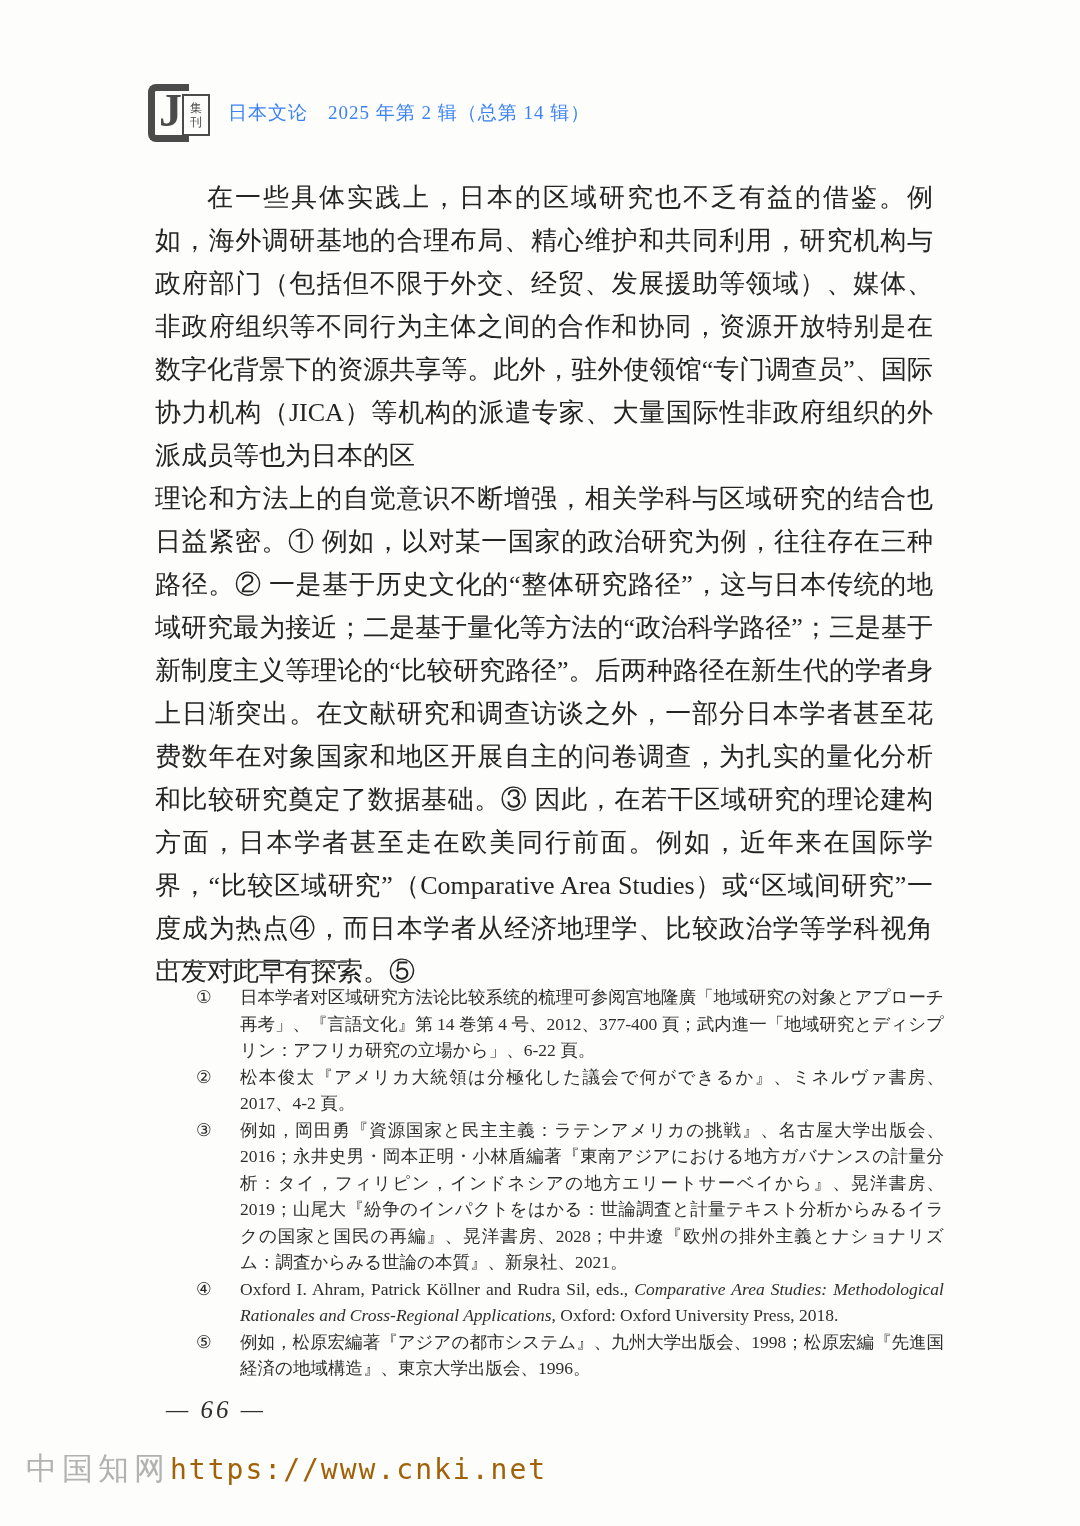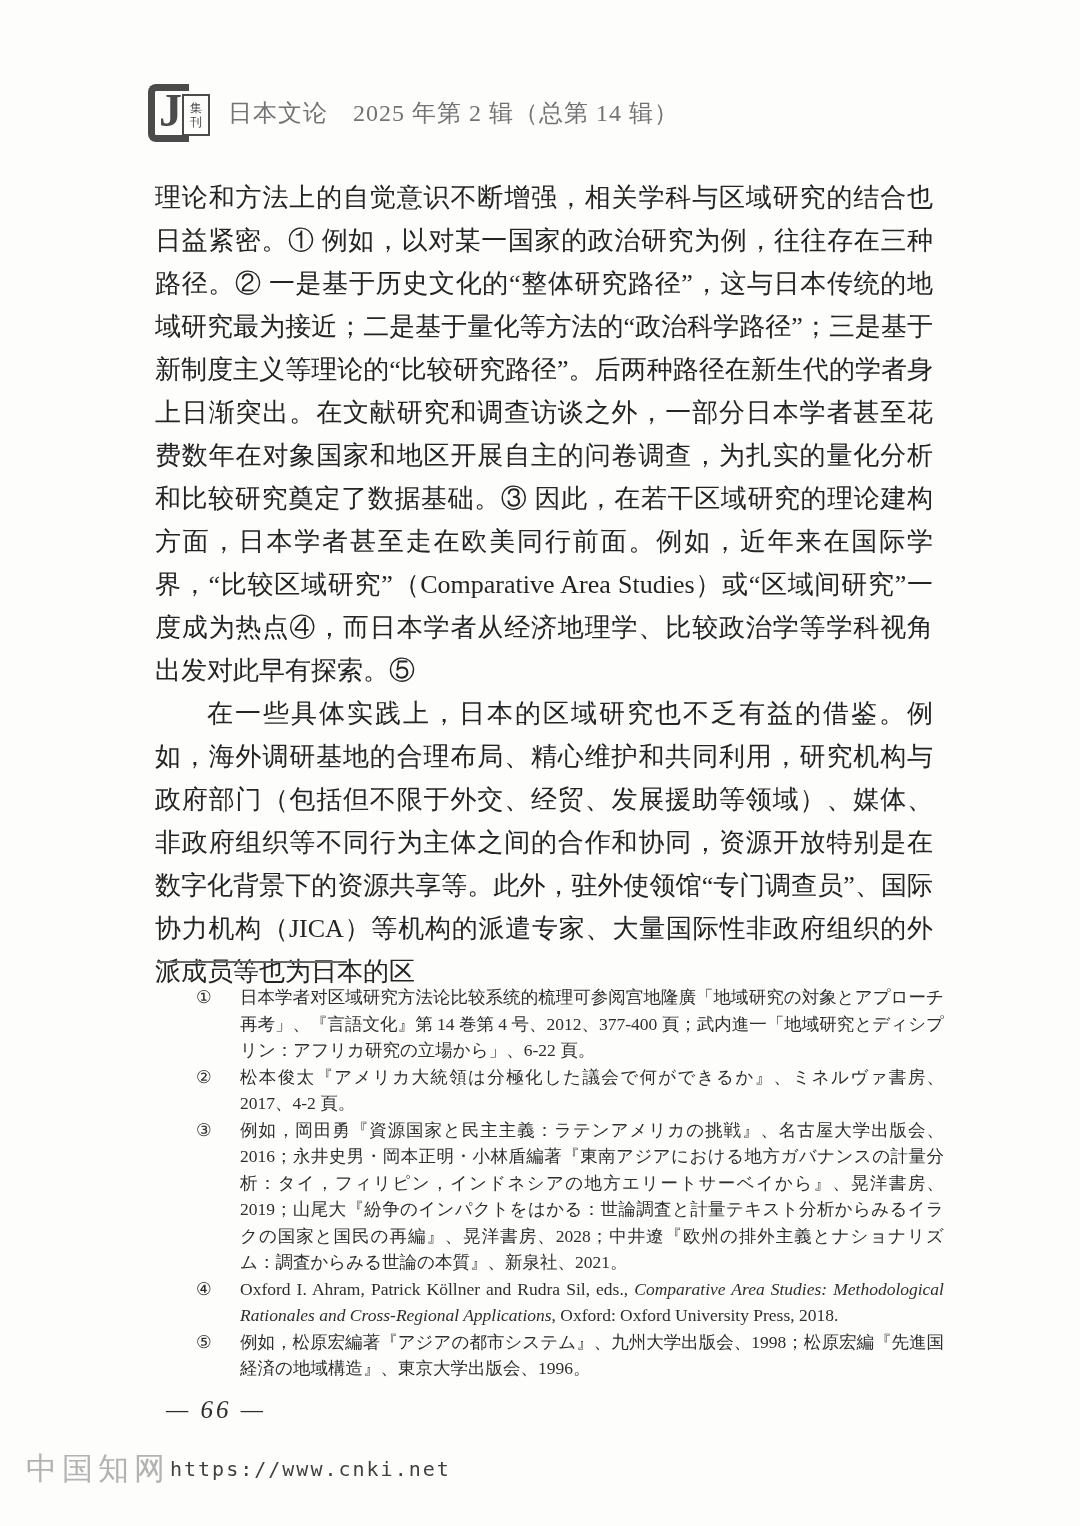--- a/index.html
+++ b/index.html
@@ -38,21 +38,21 @@
   }
   .logo-box {
     position: absolute; right: 2px; top: 10px;
     width: 24px; height: 38px;
     border: 2px solid #4b4b4b;
     background: #fdfdfc;
     display: flex; flex-direction: column;
     align-items: center; justify-content: center;
     font-size: 12px; line-height: 14px; color: #4b4b4b;
   }
-  .journal-title { font-size: 24px; letter-spacing: 1px; color: #737373; }
+  .journal-title { font-size: 19px; letter-spacing: 1px; color: #3b82f6; }
 
   
   .body-text {
     position: absolute;
     left: 155px; top: 176px;
     width: 778px;
     font-size: 26px;
     line-height: 43px;
     text-align: justify;
     text-justify: inter-character;
@@ -100,45 +100,45 @@
     display: flex;
     align-items: center;
   }
   .wm-name {
     font-size: 31px;
     letter-spacing: 5px;
     color: #b2b2b2;
   }
   .wm-url {
     font-family: "DejaVu Sans Mono", "Liberation Mono", monospace;
-    font-size: 20px;
+    font-size: 28px;
     letter-spacing: 2px;
-    color: #404040;
+    color: #a16207;
   }
 </style>
 </head>
 <body>
 
 <div class="page">
 
   <div class="header">
     <div class="logo">
       <div class="logo-bracket"></div>
       <div class="logo-j">J</div>
       <div class="logo-box">
         <span>集</span>
         <span>刊</span>
       </div>
     </div>
     <div class="journal-title">日本文论　2025 年第 2 辑（总第 14 辑）</div>
   </div>
 
   <div class="body-text">
+    <p class="para indent">在一些具体实践上，日本的区域研究也不乏有益的借鉴。例如，海外调研基地的合理布局、精心维护和共同利用，研究机构与政府部门（包括但不限于外交、经贸、发展援助等领域）、媒体、非政府组织等不同行为主体之间的合作和协同，资源开放特别是在数字化背景下的资源共享等。此外，驻外使领馆“专门调查员”、国际协力机构（JICA）等机构的派遣专家、大量国际性非政府组织的外派成员等也为日本的区</p>
     <p class="para">理论和方法上的自觉意识不断增强，相关学科与区域研究的结合也日益紧密。① 例如，以对某一国家的政治研究为例，往往存在三种路径。② 一是基于历史文化的“整体研究路径”，这与日本传统的地域研究最为接近；二是基于量化等方法的“政治科学路径”；三是基于新制度主义等理论的“比较研究路径”。后两种路径在新生代的学者身上日渐突出。在文献研究和调查访谈之外，一部分日本学者甚至花费数年在对象国家和地区开展自主的问卷调查，为扎实的量化分析和比较研究奠定了数据基础。③ 因此，在若干区域研究的理论建构方面，日本学者甚至走在欧美同行前面。例如，近年来在国际学界，“比较区域研究”（Comparative Area Studies）或“区域间研究”一度成为热点④，而日本学者从经济地理学、比较政治学等学科视角出发对此早有探索。⑤</p>
-    <p class="para indent">在一些具体实践上，日本的区域研究也不乏有益的借鉴。例如，海外调研基地的合理布局、精心维护和共同利用，研究机构与政府部门（包括但不限于外交、经贸、发展援助等领域）、媒体、非政府组织等不同行为主体之间的合作和协同，资源开放特别是在数字化背景下的资源共享等。此外，驻外使领馆“专门调查员”、国际协力机构（JICA）等机构的派遣专家、大量国际性非政府组织的外派成员等也为日本的区</p>
   </div>
 
   <div class="footnote-sep"></div>
 
   <div class="footnotes">
 
     <div class="footnote">
       <span class="fn-marker">①</span>
       <span class="fn-text">日本学者对区域研究方法论比较系统的梳理可参阅宫地隆廣「地域研究の対象とアプローチ再考」、『言語文化』第 14 巻第 4 号、2012、377-400 頁；武内進一「地域研究とディシプリン：アフリカ研究の立場から」、6-22 頁。</span>
     </div>

